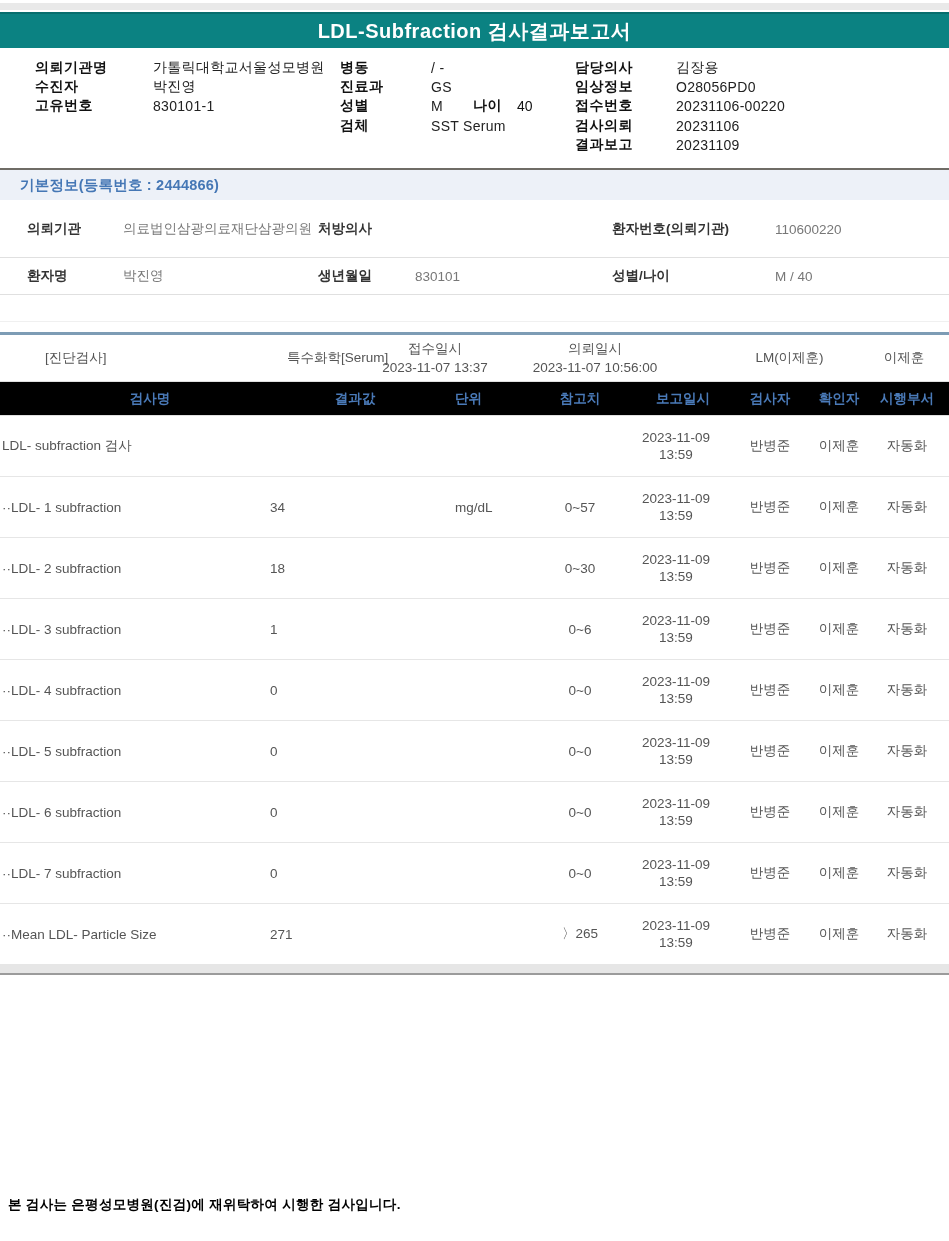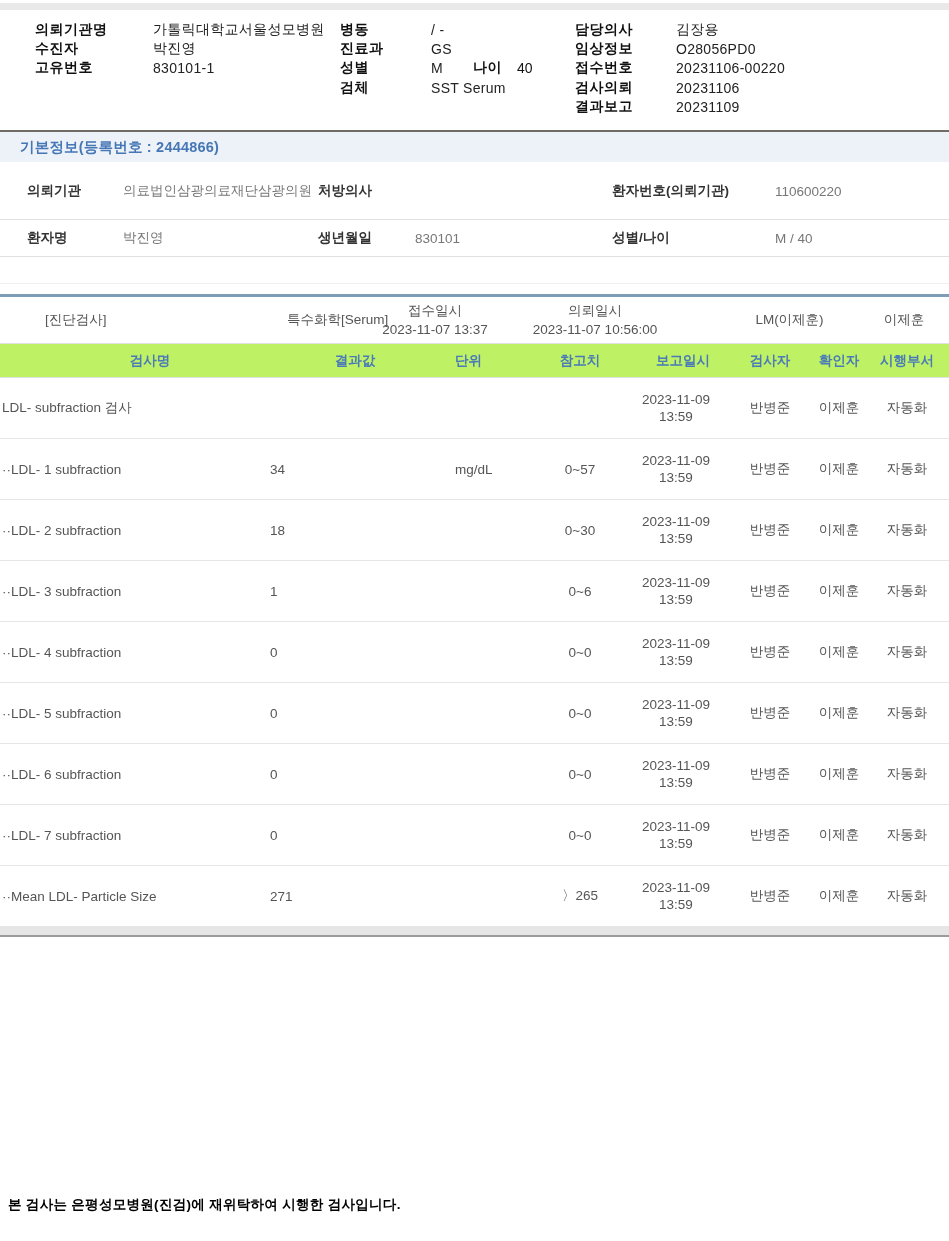--- a/index.html
+++ b/index.html
@@ -52,21 +52,21 @@
   .or-item { position:absolute; top:50%; transform:translateY(-50%); white-space:nowrap; }
   .or-dept { left:45px; }
   .or-cat { left:287px; }
   .or-stack { text-align:center; line-height:19px; }
   .or-receipt { left:360px; width:150px; }
   .or-request { left:515px; width:160px; }
   .or-lm { left:737px; width:105px; text-align:center; }
   .or-confirm { left:858px; width:92px; text-align:center; }
 
   
-  .rt-head { display:flex; align-items:center; height:34px; background:#bef264; border-bottom:1px solid #e0e0e0;
+  .rt-head { display:flex; align-items:center; height:34px; background:#000000; border-bottom:1px solid #e0e0e0;
              color:#4a7ab8; font-weight:bold; font-size:13.5px; }
   .rt-row { display:flex; align-items:center; height:61px; border-bottom:1px solid #e6e6e6;
             color:#555; font-size:13.5px; }
   .c-name    { width:230px; padding-left:2px; text-align:left; white-space:nowrap; }
   .c-result  { width:225px; padding-left:40px; text-align:left; }
   .c-unit    { width:80px;  text-align:left; }
   .c-ref     { width:90px;  text-align:center; }
   .c-date    { width:102px; text-align:center; line-height:17px; }
   .c-tester  { width:86px;  text-align:center; }
   .c-confirm { width:52px;  text-align:center; }
@@ -80,20 +80,23 @@
   .footer-note { position:absolute; left:8px; top:1196px; font-size:13.5px; font-weight:bold;
                  color:#000; letter-spacing:0.3px; }
 </style>
 </head>
 <body>
 
 <div class="page">
 
   <div class="top-strip"></div>
 
+  <div class="banner">
+    <h1>LDL-Subfraction 검사결과보고서</h1>
+  </div>
 
   <div class="top-info">
     <div class="ti-col left">
 
     <div class="ti-row">
         <span class="ti-label">의뢰기관명</span>
         <span class="ti-value">가톨릭대학교서울성모병원</span>
       </div>
         <div class="ti-row">
         <span class="ti-label">수진자</span>

